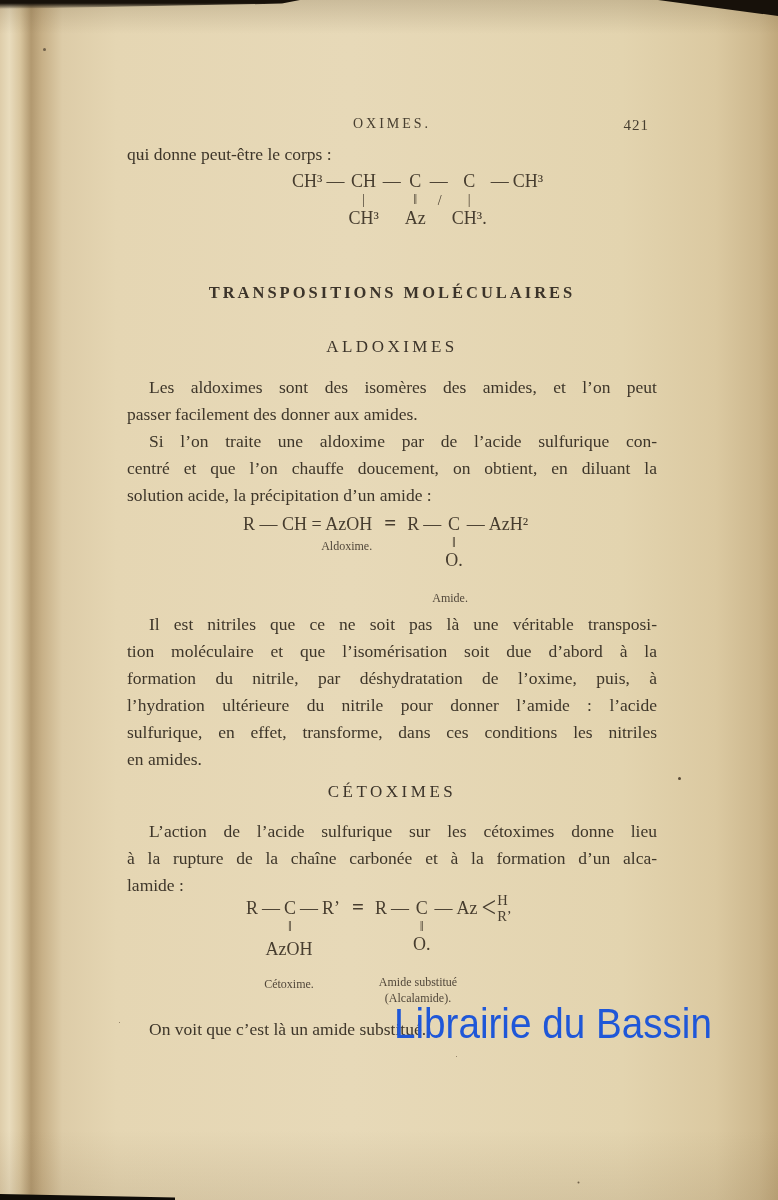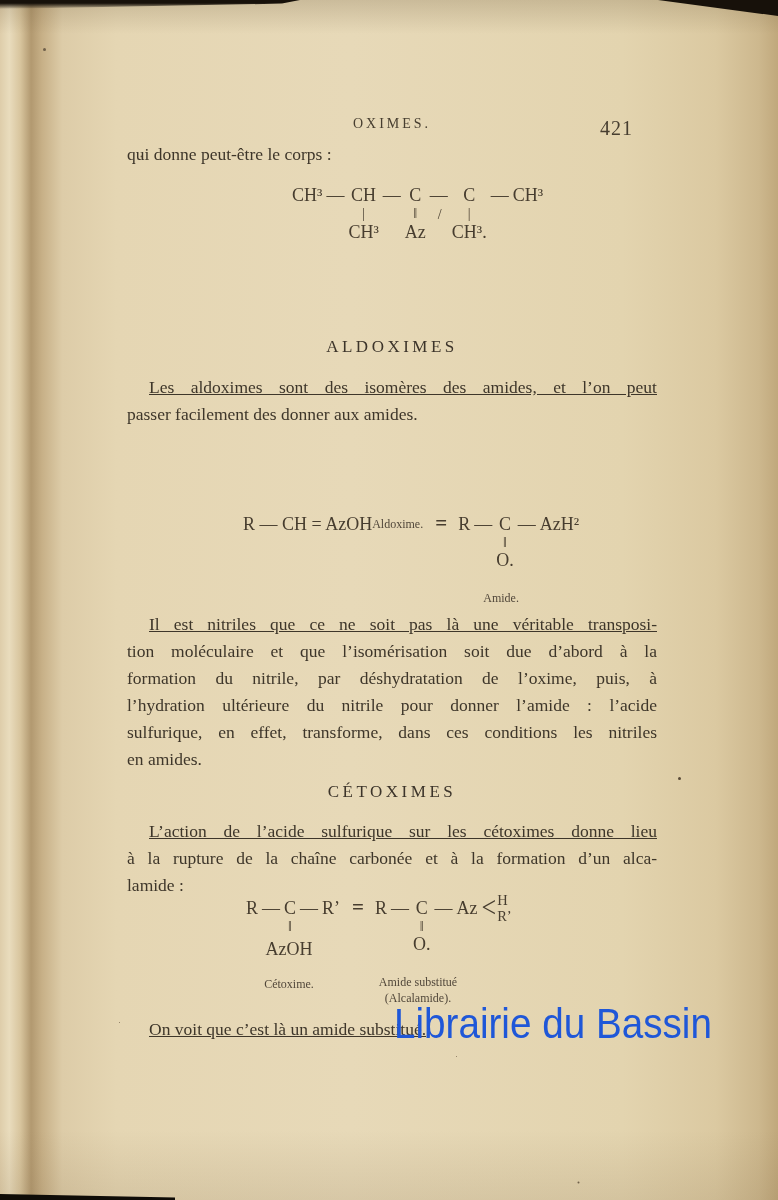--- a/index.html
+++ b/index.html
@@ -20,42 +20,42 @@
   
   .edge-top{position:absolute;top:0;left:0;width:300px;height:9px;background:linear-gradient(180deg,#17110a 0,#17110a 35%,rgba(23,17,10,0) 100%);clip-path:polygon(0 0,100% 0,94% 40%,0 100%);}
   .corner-tr{position:absolute;top:0;right:0;width:120px;height:16px;background:#17110a;clip-path:polygon(0 0,100% 0,100% 100%);}
   .corner-bl{position:absolute;bottom:0;left:0;width:175px;height:8px;background:#0f0c07;clip-path:polygon(0 25%,100% 70%,100% 100%,0 100%);}
   .speckles{position:absolute;left:43px;top:48px;width:3px;height:3px;border-radius:50%;background:#6f604a;
     box-shadow:97px 107px 0 -.5px #6f604a, 635px 729px 0 0 #584a37, 534px 1133px 0 -.5px #6f604a,
                75px 973px 0 -1px #7d6d55, 412px 1007px 0 -1px #7d6d55;}
   
   .runhead{position:absolute;left:127px;top:116px;width:530px;height:20px;}
   .runhead .title{position:absolute;left:0;right:0;text-align:center;font-size:14px;letter-spacing:3px;color:#473e30;}
-  .runhead .pagenum{position:absolute;right:24px;top:1px;font-size:20px;letter-spacing:1px;color:#473e30;}
+  .runhead .pagenum{position:absolute;right:8px;top:1px;font-size:15px;letter-spacing:1px;color:#473e30;}
   
   .para{position:absolute;left:127px;width:530px;font-size:17.5px;line-height:27px;}
   .line{text-align:justify;text-align-last:justify;white-space:nowrap;}
   .line.last{text-align-last:left;}
-  .line.indent{padding-left:22px;text-decoration:underline;}
+  .line.indent{padding-left:22px;}
   
   .sect{position:absolute;left:127px;width:530px;text-align:center;color:#3c342a;}
   .sect.main{font-weight:700;font-size:16.5px;letter-spacing:3px;}
   .sect.sub{font-size:17px;letter-spacing:3.5px;}
   
   .chem{position:absolute;font-size:18px;color:#473d2f;}
   .chem .grid{display:grid;justify-items:center;align-items:center;column-gap:4px;}
   .g9{grid-template-columns:repeat(9,auto);}
   .g5{grid-template-columns:repeat(5,auto);}
   .g6{grid-template-columns:repeat(6,auto);}
   .chem .atom{line-height:22px;white-space:nowrap;}
   .chem .bond{font-size:14px;line-height:15px;}
   .chem .diag{transform:translate(1px,1px);}
   .chem .oxy{line-height:21px;}
   .flexrow{display:flex;align-items:flex-start;}
-  .colc{display:flex;flex-direction:row;align-items:flex-start;}
+  .colc{display:flex;flex-direction:column;align-items:flex-end;}
   .eq{font-weight:700;font-size:21px;line-height:21px;padding:0 12px;letter-spacing:-1px;}
   .cap{font-size:12px;line-height:15px;color:#51473a;}
   .colc .cap{margin-top:4px;}
   .gridwrap{position:relative;}
   .abscap{position:absolute;left:43px;transform:translateX(-50%);white-space:nowrap;margin-top:14px;}
   .group{font-size:18px;line-height:20px;}
   .branch{position:relative;display:flex;align-items:center;height:22px;width:30px;overflow:visible;}
   .branch .bracket{font-size:26px;line-height:26px;transform:scaleY(1.15);font-weight:400;}
   .branch .stack{display:flex;flex-direction:column;font-size:14.5px;line-height:16px;margin-left:1px;}
   
@@ -77,46 +77,52 @@
 
   <div class="runhead">
     <span class="title">OXIMES.</span>
     <span class="pagenum">421</span>
   </div>
 
   <div class="para" style="top:141px">
     <div class="line last">qui donne peut-être le corps :</div>
   </div>
 
-  <div class="chem" style="left:292px;top:184px">
+  <div class="chem" style="left:292px;top:170px">
     <div class="grid g9">
       <span class="atom" style="grid-area:1/1">CH³</span>
       <span class="atom" style="grid-area:1/2">—</span>
       <span class="atom" style="grid-area:1/3">CH</span>
       <span class="atom" style="grid-area:1/4">—</span>
       <span class="atom" style="grid-area:1/5">C</span>
       <span class="atom" style="grid-area:1/6">—</span>
       <span class="atom" style="grid-area:1/7">C</span>
       <span class="atom" style="grid-area:1/8">—</span>
       <span class="atom" style="grid-area:1/9">CH³</span>
       <span class="bond" style="grid-area:2/3">|</span>
       <span class="bond" style="grid-area:2/5">‖</span>
       <span class="bond diag" style="grid-area:2/6">/</span>
       <span class="bond" style="grid-area:2/7">|</span>
       <span class="atom" style="grid-area:3/3">CH³</span>
       <span class="atom" style="grid-area:3/5">Az</span>
       <span class="atom" style="grid-area:3/7">CH³.</span>
     </div>
   </div>
 
+  <div class="sect main" style="top:283px">TRANSPOSITIONS MOLÉCULAIRES</div>
   <div class="sect sub" style="top:337px">ALDOXIMES</div>
 
   <div class="para" style="top:374px">
     <div class="line indent">Les aldoximes sont des isomères des amides, et l’on peut</div>
     <div class="line last">passer facilement des donner aux amides.</div>
+  </div>
+  <div class="para" style="top:428px">
+    <div class="line indent">Si l’on traite une aldoxime par de l’acide sulfurique con-</div>
+    <div class="line">centré et que l’on chauffe doucement, on obtient, en diluant la</div>
+    <div class="line last">solution acide, la précipitation d’un amide :</div>
   </div>
 
   <div class="chem flexrow" style="left:243px;top:513px">
     <div class="colc">
       <span class="atom">R — CH = AzOH</span>
       <span class="cap">Aldoxime.</span>
     </div>
     <span class="eq">=</span>
     <div class="gridwrap">
       <div class="grid g5">

